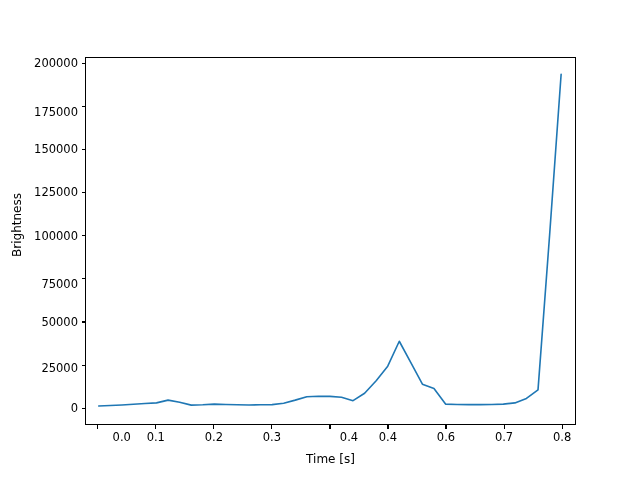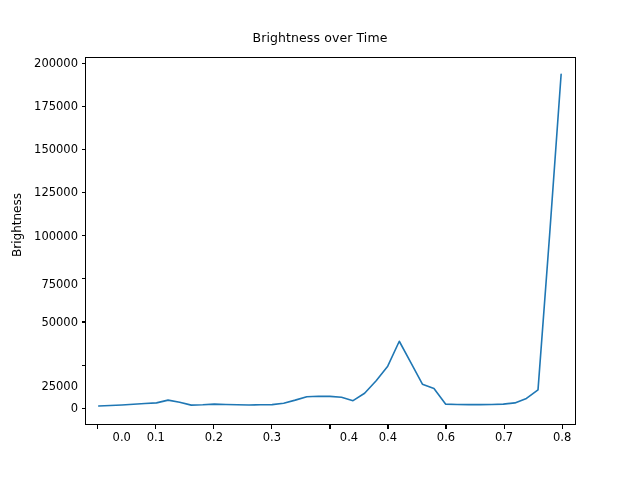--- a/index.html
+++ b/index.html
@@ -106,31 +106,30 @@
     color: #000000;
     transform: rotate(-90deg);
     transform-origin: center center;
   }
 </style>
 </head>
 <body>
 
 <div id="figure">
 
-  <div id="chart-title">Brightness over Time</div>
 
   <div id="ytick-labels">
       <div class="ytick-label" style="top: 408.257px;">0</div>
-      <div class="ytick-label" style="top: 386px; margin-left: 8px;">25000</div>
+      <div class="ytick-label" style="top: 368px; margin-left: 8px;">25000</div>
       <div class="ytick-label" style="top: 321.953px;">50000</div>
       <div class="ytick-label" style="top: 284px;">75000</div>
       <div class="ytick-label" style="top: 235.649px;">100000</div>
       <div class="ytick-label" style="top: 192.497px;">125000</div>
       <div class="ytick-label" style="top: 149.345px;">150000</div>
-      <div class="ytick-label" style="top: 106px; margin-left: 36px;">175000</div>
+      <div class="ytick-label" style="top: 112px; margin-left: 36px;">175000</div>
       <div class="ytick-label" style="top: 63.0413px;">200000</div>
     </div>
   <div id="ytick-marks">
       <div class="ytick-mark" style="top: 407.757px;"></div>
       <div class="ytick-mark" style="top: 364.605px;"></div>
       <div class="ytick-mark" style="top: 321.453px;"></div>
       <div class="ytick-mark" style="top: 278.301px;"></div>
       <div class="ytick-mark" style="top: 235.149px;"></div>
       <div class="ytick-mark" style="top: 191.997px;"></div>
       <div class="ytick-mark" style="top: 148.845px;"></div>
@@ -159,16 +158,17 @@
       <div class="xtick-mark" style="left: 503.533px;"></div>
       <div class="xtick-mark" style="left: 561.571px;"></div>
     </div>
 
   <div id="plot-area">
     <svg id="data-svg" viewBox="0 0 491 368" preserveAspectRatio="none">
       <polyline id="series-line" fill="none" stroke="#1f77b4" stroke-width="1.6" stroke-linejoin="round" stroke-linecap="round" vector-effect="non-scaling-stroke" points="12.77,349.88 24.38,349.36 35.98,348.84 47.59,348.15 59.20,347.46 70.81,346.77 82.41,344.01 94.02,346.08 105.63,349.01 117.24,348.67 128.84,347.98 140.45,348.32 152.06,348.67 163.67,348.84 175.27,348.67 186.88,348.50 198.49,347.11 210.10,344.01 221.70,340.56 233.31,340.04 244.92,340.21 256.53,341.07 268.13,344.53 279.74,337.10 291.35,324.50 302.96,309.83 314.57,284.80 326.17,306.38 337.78,327.95 349.39,332.27 361.00,347.98 372.60,348.32 384.21,348.50 395.82,348.50 407.43,348.32 419.03,347.98 430.64,346.77 442.25,342.28 453.86,333.65 465.46,178.65 477.07,16.40"></polyline>
     </svg>
   </div>
 
+  <div id="xaxis-label">Time [s]</div>
 
   <div id="yaxis-label">Brightness</div>
 
 </div>
 
 </body></html>

